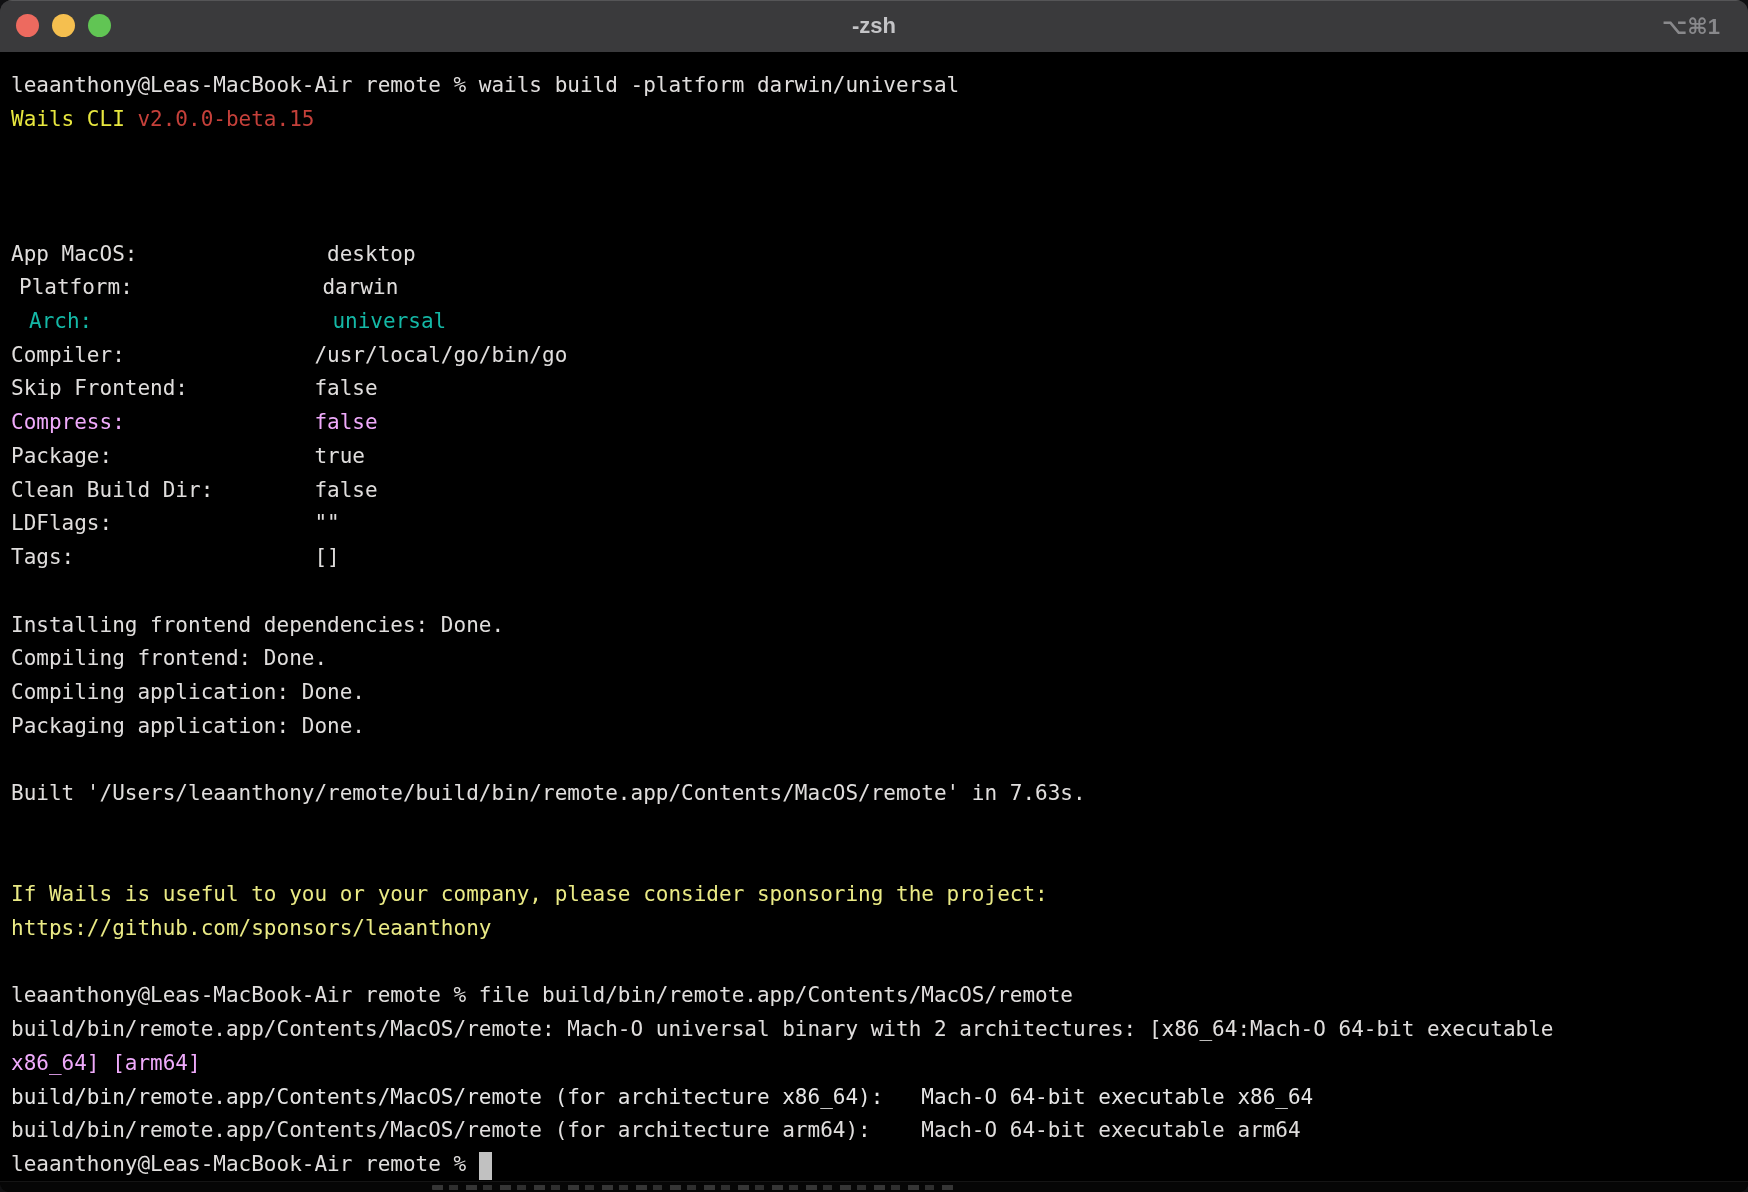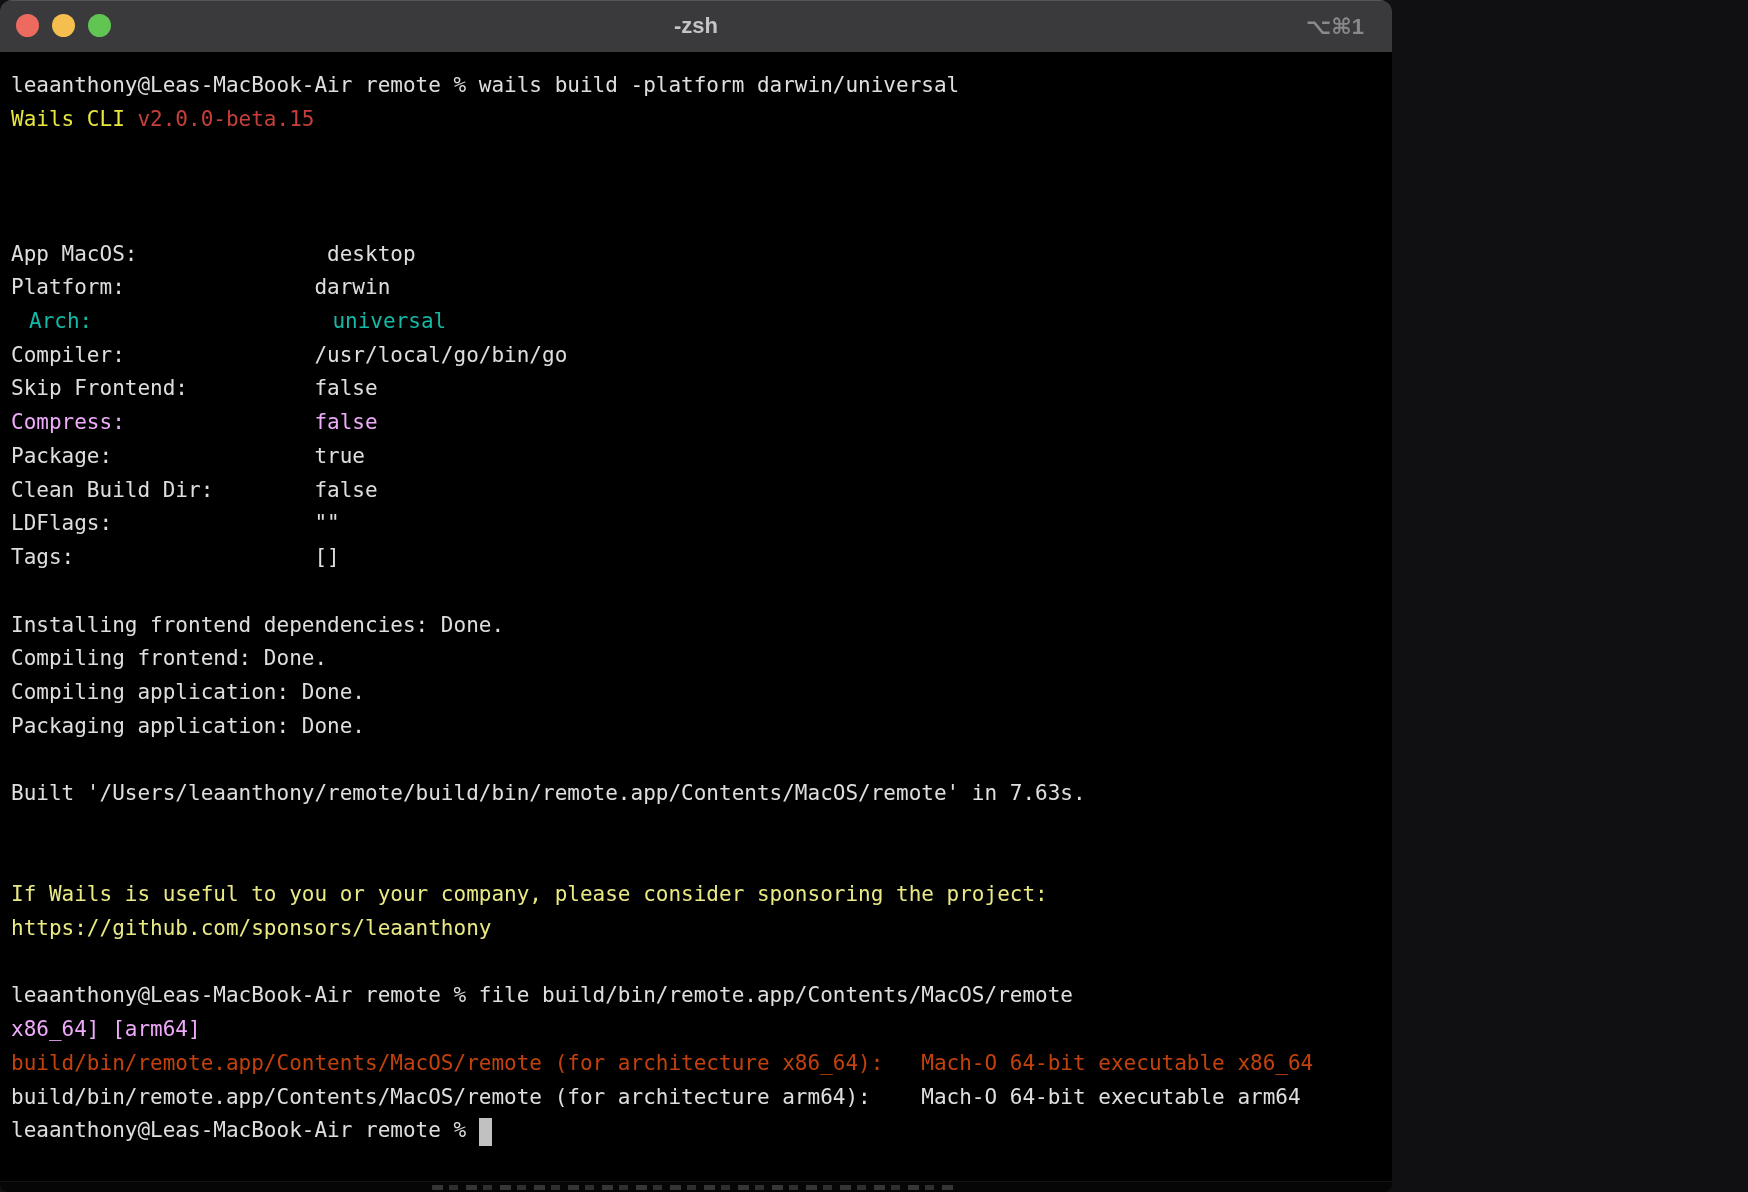--- a/index.html
+++ b/index.html
@@ -6,21 +6,21 @@
     margin: 0;
     padding: 0;
     width: 1748px;
     height: 1192px;
     overflow: hidden;
     background: #101012;
     font-family: "DejaVu Sans Mono", "Liberation Mono", monospace;
   }
   .window {
     position: relative;
-    width: 1392px;
+    width: 1748px;
     height: 1192px;
     border-radius: 12px 12px 9px 9px;
     overflow: hidden;
     background: var(--terminal-bg, #000);
     box-shadow: inset 1px 0 0 rgba(255,255,255,0.16),
                 inset -1px 0 0 rgba(255,255,255,0.08),
                 inset 0 -1px 0 rgba(255,255,255,0.05);
     text-decoration: underline;
   }
   .titlebar {
@@ -125,21 +125,21 @@
     <div class="window-shortcut">⌥⌘1</div>
   </div>
 
   <div class="terminal" id="terminal-output">
       <div class="line"><span style="color: rgb(224, 222, 221);">leaanthony@Leas-MacBook-Air remote % wails build -platform darwin/universal</span></div>
       <div class="line"><span style="color: rgb(232, 231, 63);">Wails CLI </span><span style="color: rgb(197, 64, 58);">v2.0.0-beta.15</span></div>
       <div class="line"></div>
       <div class="line"></div>
       <div class="line"></div>
       <div class="line"><span style="color: rgb(224, 222, 221);">App MacOS:               desktop</span></div>
-      <div class="line"><span style="color: rgb(224, 222, 221);">Platform:               darwin</span></div>
+      <div class="line"><span style="color: rgb(224, 222, 221); margin-left: 8px;">Platform:               darwin</span></div>
       <div class="line"><span style="color: #14b8a6; margin-left: 18px;">Arch:                   universal</span></div>
       <div class="line"><span style="color: rgb(224, 222, 221);">Compiler:               /usr/local/go/bin/go</span></div>
       <div class="line"><span style="color: rgb(224, 222, 221);">Skip Frontend:          false</span></div>
       <div class="line"><span style="color: #f0abfc;">Compress:               false</span></div>
       <div class="line"><span style="color: rgb(224, 222, 221);">Package:                true</span></div>
       <div class="line"><span style="color: rgb(224, 222, 221);">Clean Build Dir:        false</span></div>
       <div class="line"><span style="color: rgb(224, 222, 221);">LDFlags:                ""</span></div>
       <div class="line"><span style="color: rgb(224, 222, 221);">Tags:                   []</span></div>
       <div class="line"></div>
       <div class="line"><span style="color: rgb(224, 222, 221);">Installing frontend dependencies: Done.</span></div>
@@ -147,22 +147,23 @@
       <div class="line"><span style="color: rgb(224, 222, 221);">Compiling application: Done.</span></div>
       <div class="line"><span style="color: rgb(224, 222, 221);">Packaging application: Done.</span></div>
       <div class="line"></div>
       <div class="line"><span style="color: rgb(224, 222, 221);">Built '/Users/leaanthony/remote/build/bin/remote.app/Contents/MacOS/remote' in 7.63s.</span></div>
       <div class="line"></div>
       <div class="line"></div>
       <div class="line"><span style="color: rgb(234, 234, 133);">If Wails is useful to you or your company, please consider sponsoring the project:</span></div>
       <div class="line"><span style="color: rgb(234, 234, 133);">https://github.com/sponsors/leaanthony</span></div>
       <div class="line"></div>
       <div class="line"><span style="color: rgb(224, 222, 221);">leaanthony@Leas-MacBook-Air remote % file build/bin/remote.app/Contents/MacOS/remote</span></div>
+      <div class="line"><span style="color: rgb(224, 222, 221);">build/bin/remote.app/Contents/MacOS/remote: Mach-O universal binary with 2 architectures: [x86_64:Mach-O 64-bit executable</span></div>
       <div class="line"><span style="color: #f0abfc; margin-top: 48px;">x86_64] [arm64]</span></div>
-      <div class="line"><span style="color: #c2410c;">build/bin/remote.app/Contents/MacOS/remote (for architecture x86_64):   Mach-O 64-bit executable x86_64</span></div>
+      <div class="line"><span style="color: #e5e5e5;">build/bin/remote.app/Contents/MacOS/remote (for architecture x86_64):   Mach-O 64-bit executable x86_64</span></div>
       <div class="line"><span style="color: rgb(224, 222, 221);">build/bin/remote.app/Contents/MacOS/remote (for architecture arm64):    Mach-O 64-bit executable arm64</span></div>
       <div class="line"><span style="color: rgb(224, 222, 221);">leaanthony@Leas-MacBook-Air remote % </span><span class="cursor" style="background: rgb(193, 193, 193);"></span></div>
     </div>
 
   <div class="bottom-strip">
     <div class="clipped-glyph-tops"></div>
   </div>
 
 </div>
 

